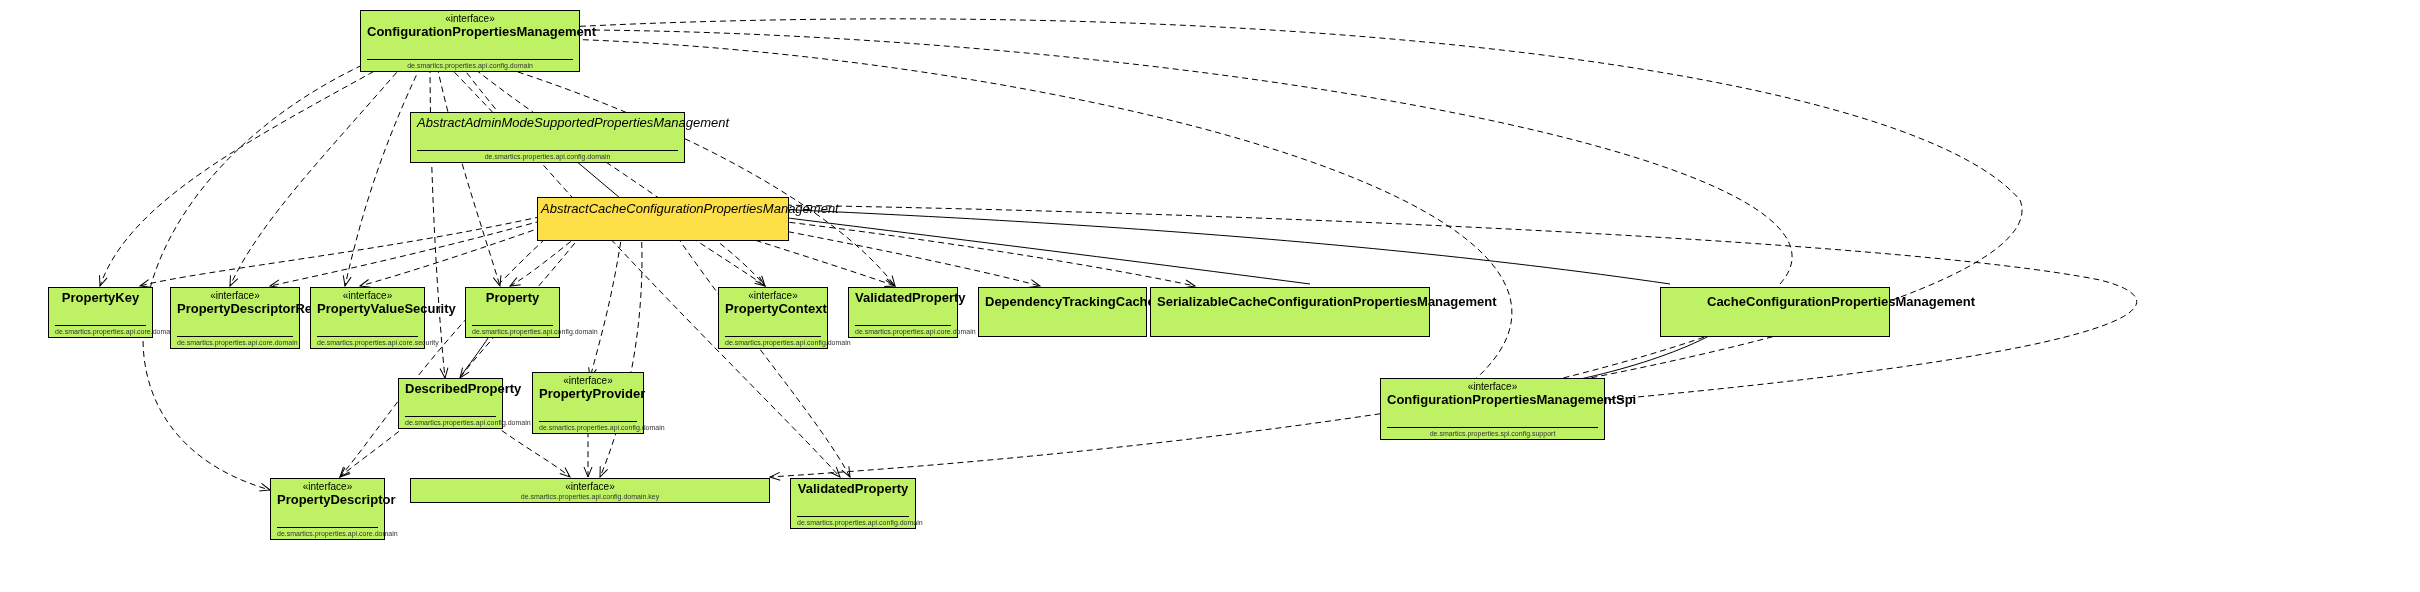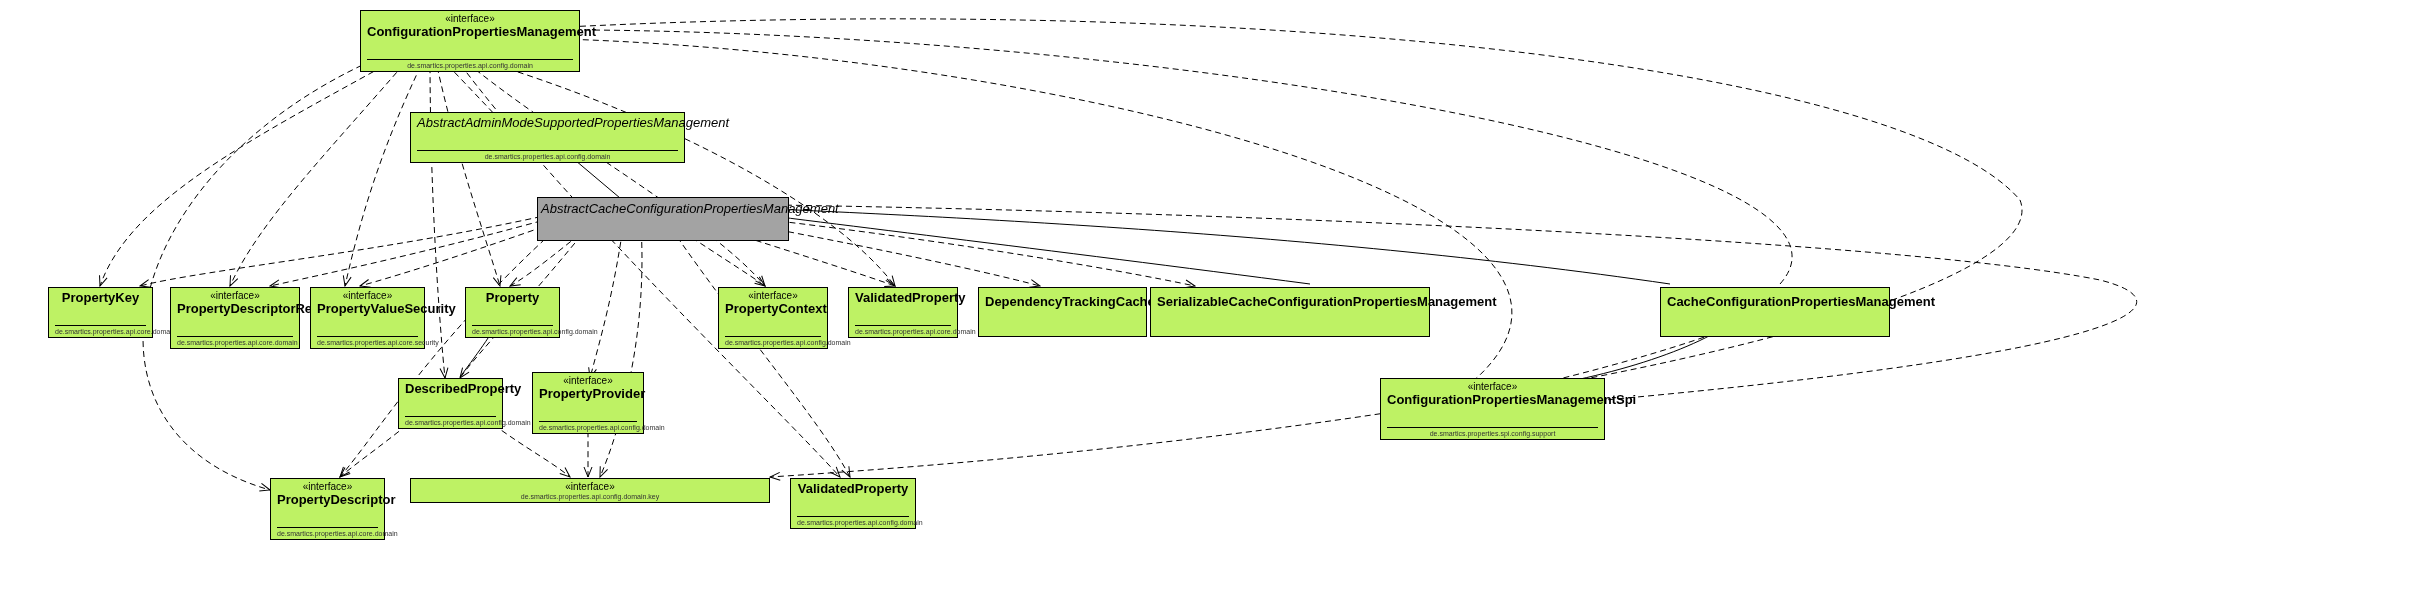--- a/index.html
+++ b/index.html
@@ -14,21 +14,21 @@
   }
   .node {
     position: absolute;
     background: #bef264;
     border: 1px solid #000;
     text-align: center;
     box-sizing: border-box;
     padding: 2px 6px;
   }
   .node.highlight {
-    background: #a3a3a3;
+    background: #fde047;
   }
   .stereotype {
     font-size: 10px;
     display: block;
   }
   .title {
     font-size: 13px;
     font-weight: bold;
     display: block;
     border-bottom: 1px solid #000;
@@ -177,21 +177,21 @@
 
 <div class="node" style="left:978px; top:287px; width:169px; padding:6px;">
   <span class="title" style="border:none;">DependencyTrackingCache</span>
 </div>
 
 <div class="node" style="left:1150px; top:287px; width:280px; padding:6px;">
   <span class="title" style="border:none;">SerializableCacheConfigurationPropertiesManagement</span>
 </div>
 
 <div class="node" style="left:1660px; top:287px; width:230px; padding:6px;">
-  <span class="title" style="border:none;">CacheConfigurationPropertiesManagement</span>
+  <span class="title" style="border:none;margin-left:40px;">CacheConfigurationPropertiesManagement</span>
 </div>
 
 <div class="node" style="left:398px; top:378px; width:105px;">
   <span class="title">DescribedProperty</span>
   <span class="pkg">de.smartics.properties.api.config.domain</span>
 </div>
 
 <div class="node" style="left:532px; top:372px; width:112px;">
   <span class="stereotype">«interface»</span>
   <span class="title">PropertyProvider</span>

